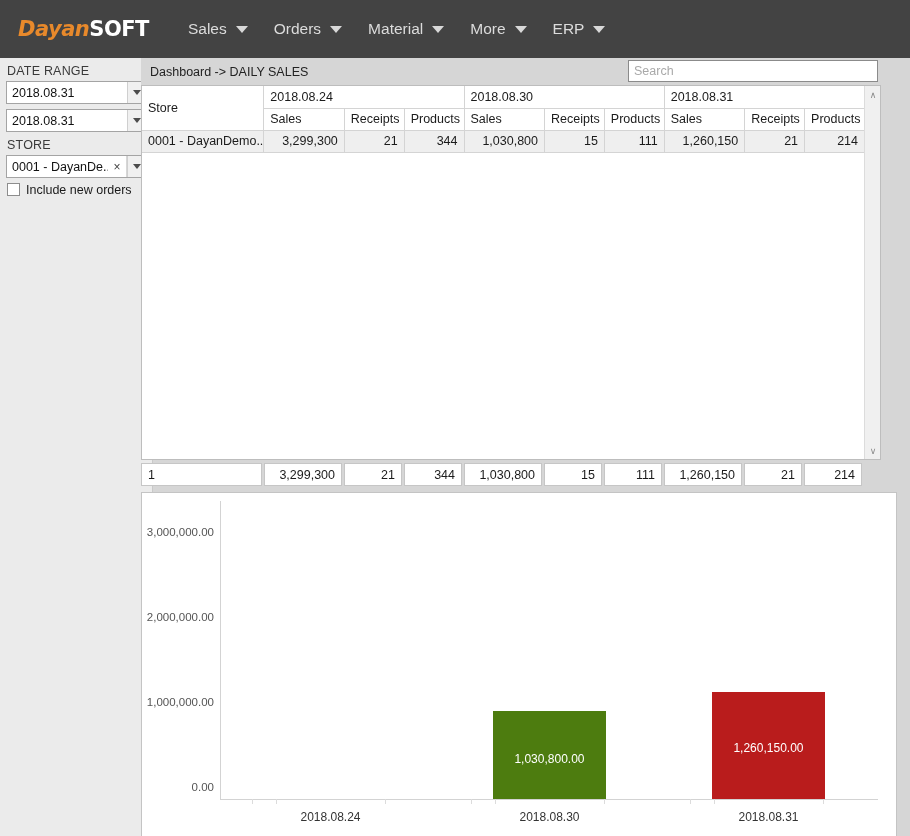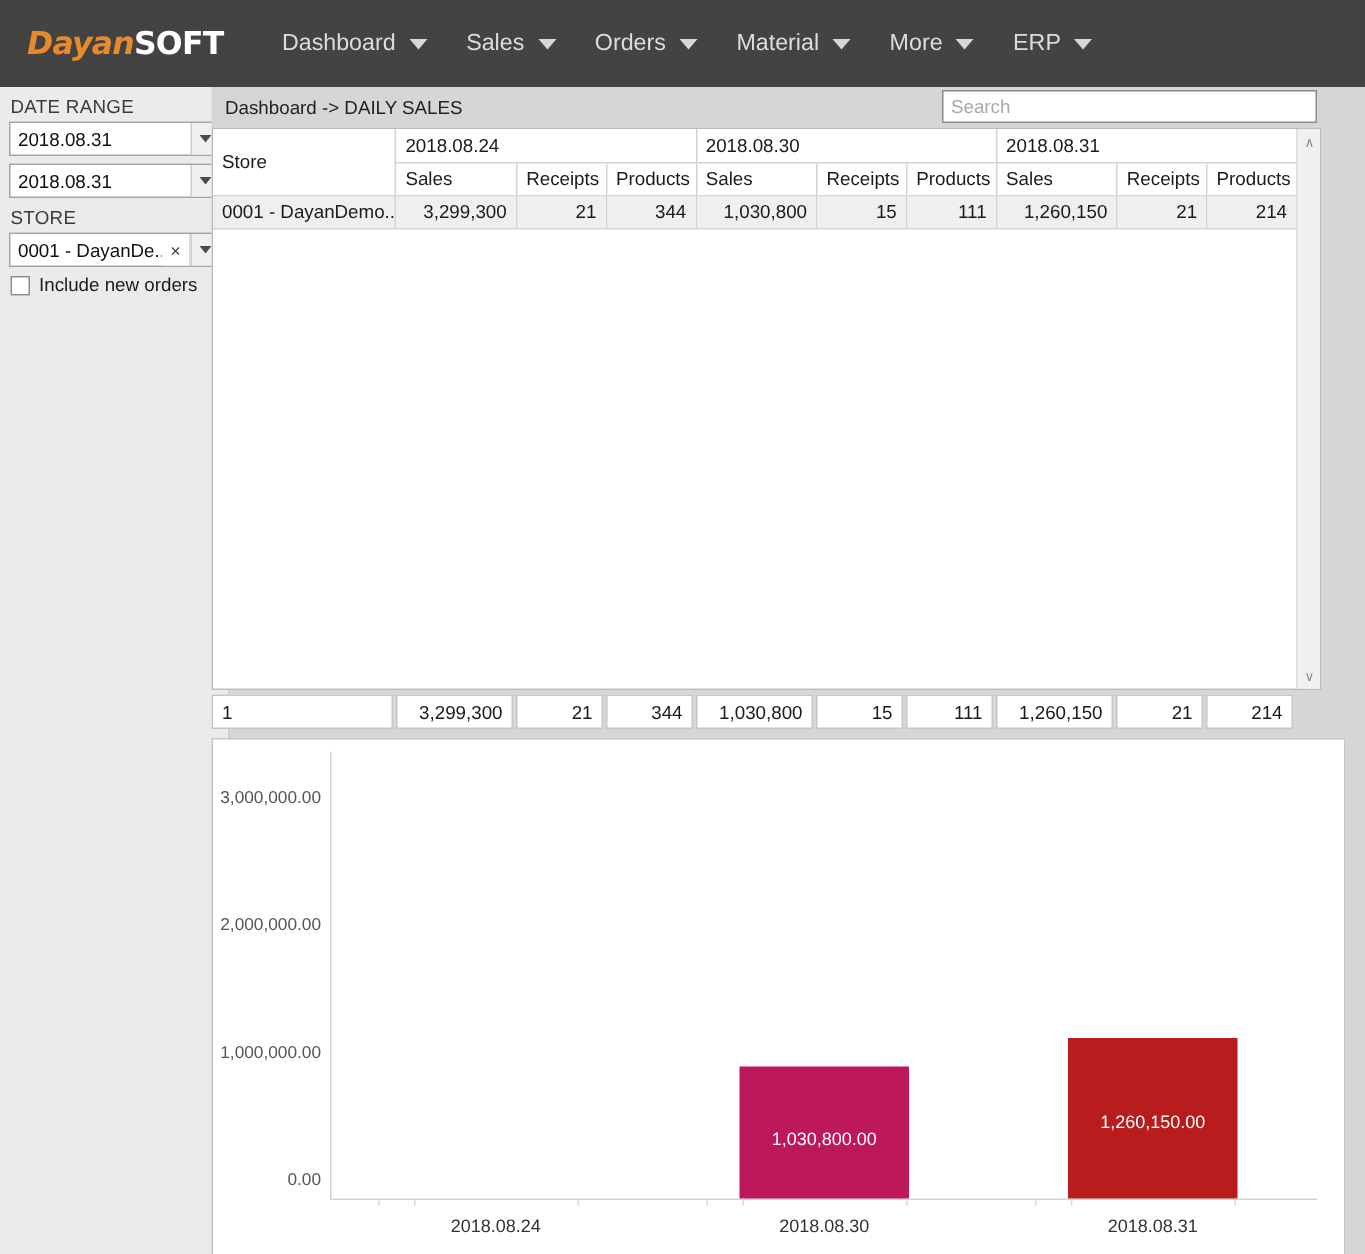--- a/index.html
+++ b/index.html
@@ -65,21 +65,21 @@
     display: flex; align-items: center; justify-content: center;
     font-size: 10px; color: #444;
   }
   .combo-btn.clear { font-size: 12px; border-left: none; border-right: 1px solid #d7d7d7; background:#fff;}
   .chev-d {
     width: 0; height: 0;
     border-left: 4px solid transparent;
     border-right: 4px solid transparent;
     border-top: 5px solid #4c4c4c;
   }
-  .chk-row { display: flex; align-items: flex-end; margin: 5px 0 8px 1px; }
+  .chk-row { display: flex; align-items: flex-start; margin: 5px 0 8px 1px; }
   .chk-box {
     width: 13px; height: 13px; background: #fff; border: 1px solid #8d8d8d;
     margin-right: 6px;
   }
   .chk-label { font-size: 12.5px; color: #1a1a1a; }
   #refresh-btn {
     width: 145px; height: 40px; background: #e8e8e8;
     border: 1px solid #b4b4b4; display: flex; align-items: center;
     justify-content: center; font-size: 13px; color: #111; margin-left: 1px;
   }
@@ -170,24 +170,20 @@
   }
 </style>
 </head>
 <body>
 
 <div id="app">
 
   <div id="topbar">
     <div id="logo">
       <span class="lg-a">Dayan</span><span class="lg-b">SOFT</span>
-    </div>
-    <div class="menu-item">
-      <span>Dashboard</span>
-      <span class="caret"></span>
     </div>
     <div class="menu-item">
       <span>Sales</span>
       <span class="caret"></span>
     </div>
     <div class="menu-item">
       <span>Orders</span>
       <span class="caret"></span>
     </div>
     <div class="menu-item">
@@ -316,21 +312,21 @@
     <div id="chart-panel">
       <div id="plot">
           <div class="ytick" style="bottom: 0px;">0.00</div>
           <div class="ytick" style="bottom: 85.1429px; margin-top: 12px;">1,000,000.00</div>
           <div class="ytick" style="bottom: 170.286px;">2,000,000.00</div>
           <div class="ytick" style="bottom: 255.429px;">3,000,000.00</div>
           <div class="xtick" style="left: 109.5px;">2018.08.24</div>
           <div class="xnotch" style="left: 30.56px;"></div>
           <div class="xnotch" style="left: 54.56px;"></div>
           <div class="xnotch" style="left: 164.44px;"></div>
-          <div class="bar" style="background: #be185d; width: 113.88px; left: 271.56px; height: 87.7653px;">
+          <div class="bar" style="background: #4d7c0f; width: 113.88px; left: 271.56px; height: 87.7653px;">
             <span>1,030,800.00</span>
           </div>
           <div class="xtick" style="left: 328.5px;">2018.08.30</div>
           <div class="xnotch" style="left: 249.56px;"></div>
           <div class="xnotch" style="left: 273.56px;"></div>
           <div class="xnotch" style="left: 383.44px;"></div>
           <div class="bar" style="background: #b91c1c; width: 113.88px; left: 490.56px; height: 107.293px;">
             <span>1,260,150.00</span>
           </div>
           <div class="xtick" style="left: 547.5px;">2018.08.31</div>

